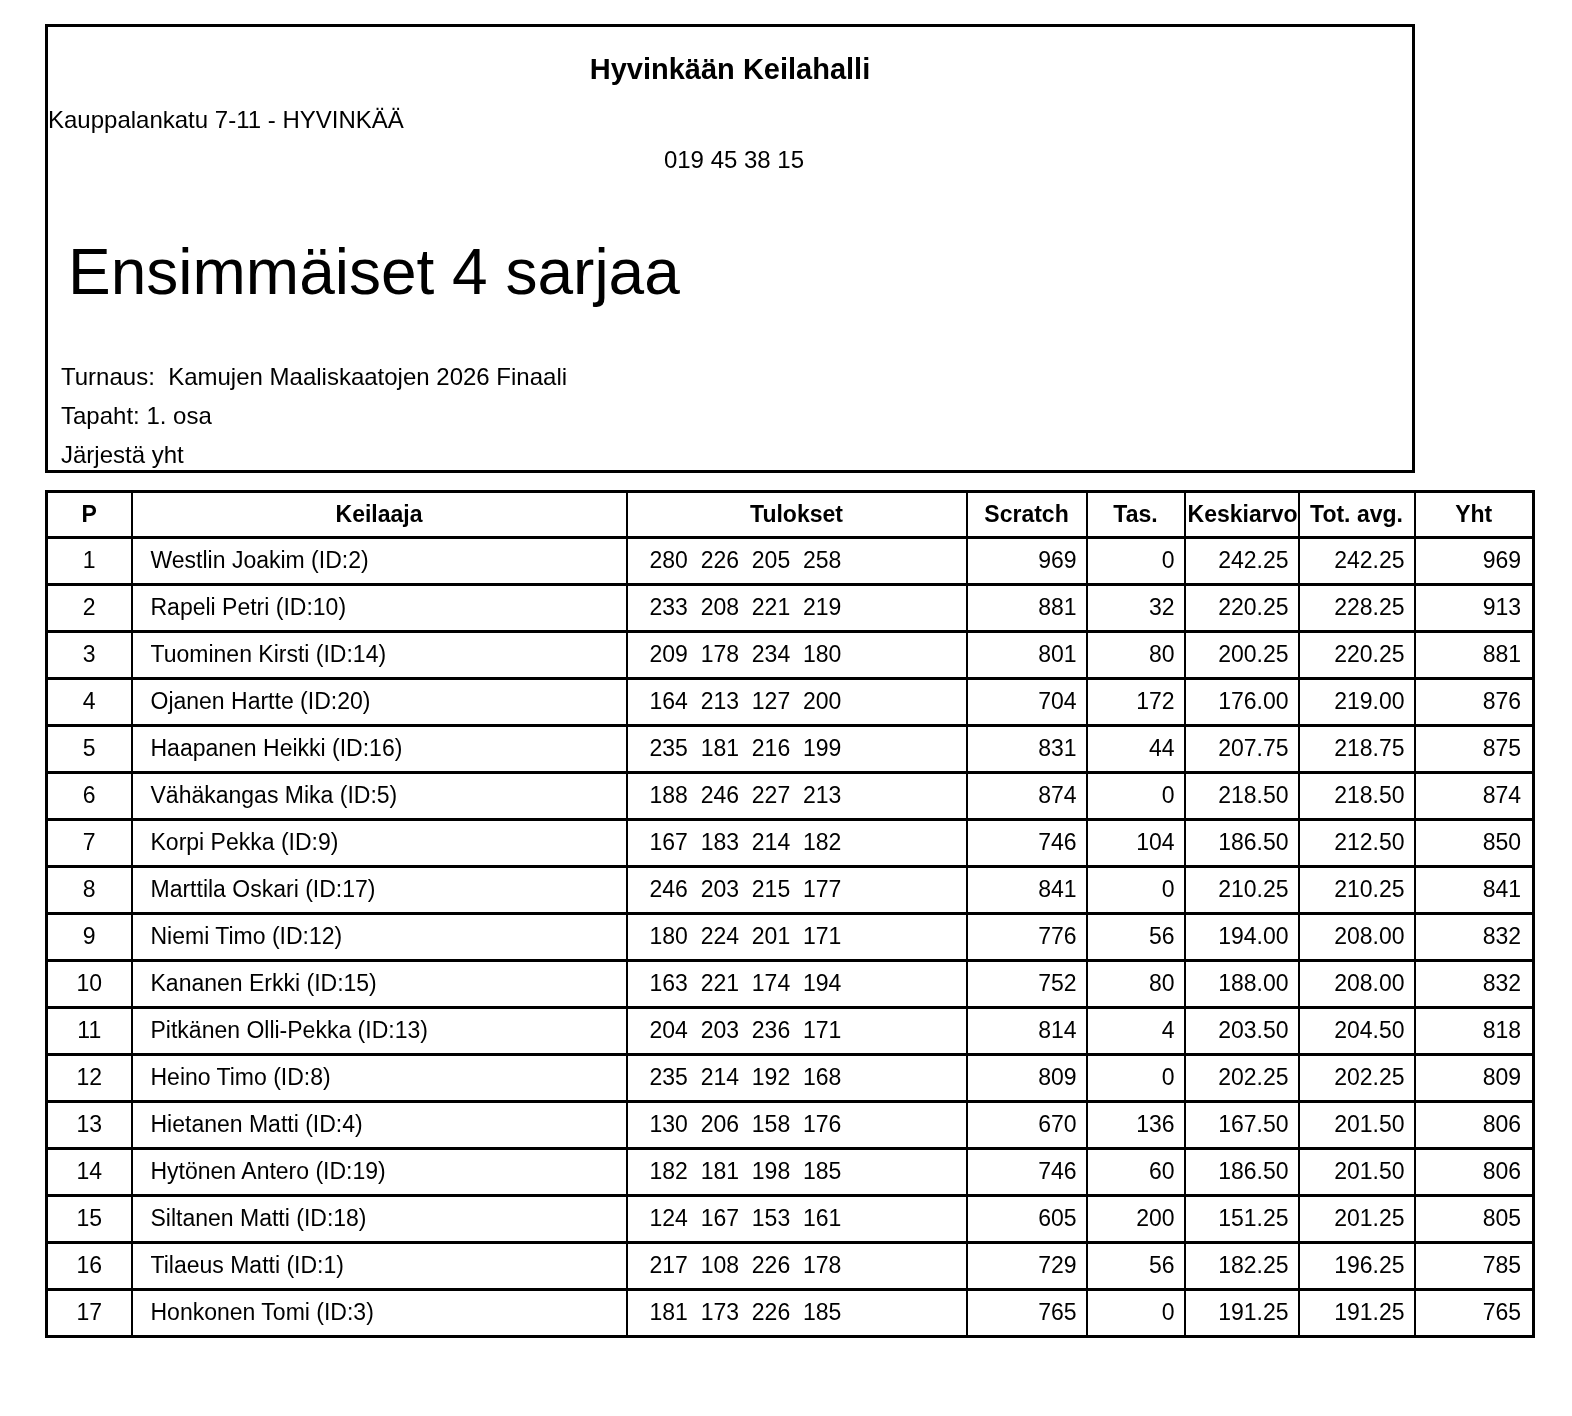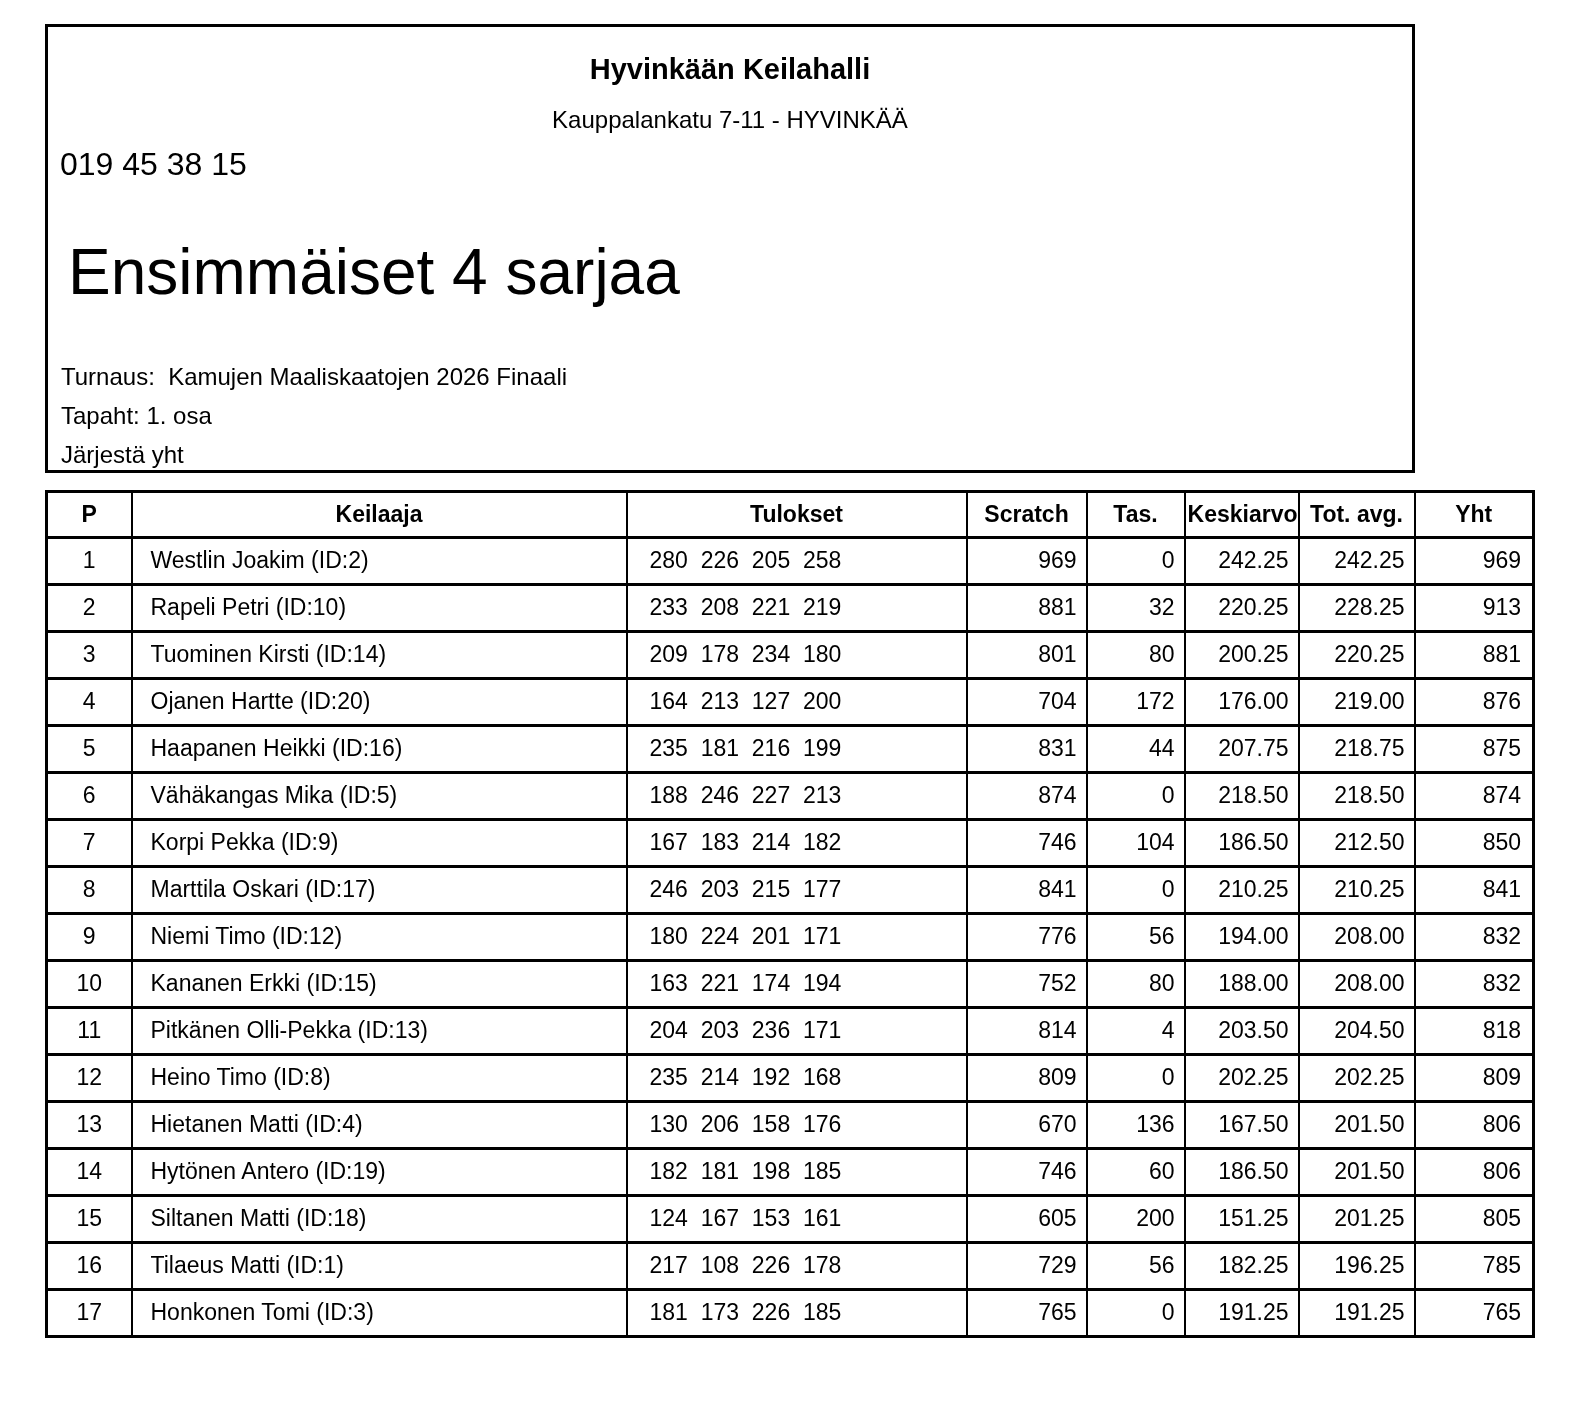--- a/index.html
+++ b/index.html
@@ -30,31 +30,30 @@
     text-align: center;
     font-size: 29px;
     font-weight: bold;
     white-space: pre;
   }
   .venue-address {
     position: absolute;
     top: 79px;
     left: 0;
     width: 100%;
+    font-size: 24px;
+    white-space: pre;
+  }
+  .venue-phone {
+    position: absolute;
+    top: 119px;
+    left: 4px;
+    width: 100%;
     text-align: center;
     font-size: 24px;
-    white-space: pre;
-  }
-  .venue-phone {
-    position: absolute;
-    top: 119px;
-    left: 12px;
-    width: 100%;
-    text-align: left;
-    font-size: 32px;
     white-space: pre;
   }
   .report-title {
     position: absolute;
     top: 208px;
     left: 0;
     width: 100%;
     font-size: 64px;
     font-weight: normal;
     white-space: pre;

